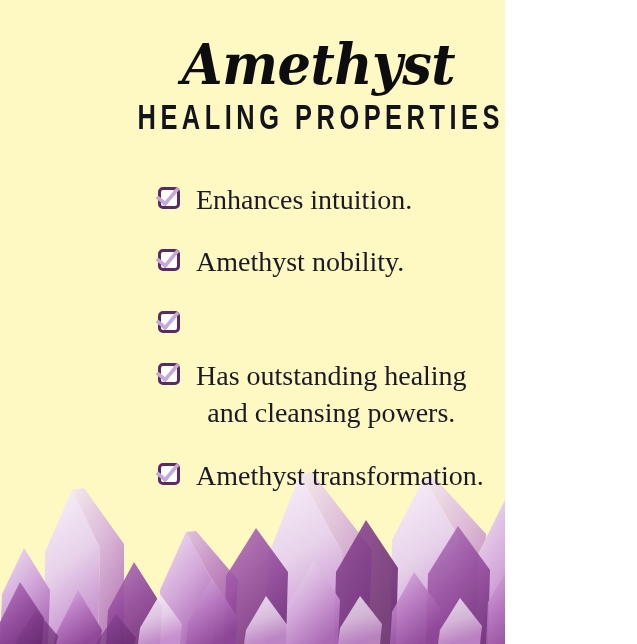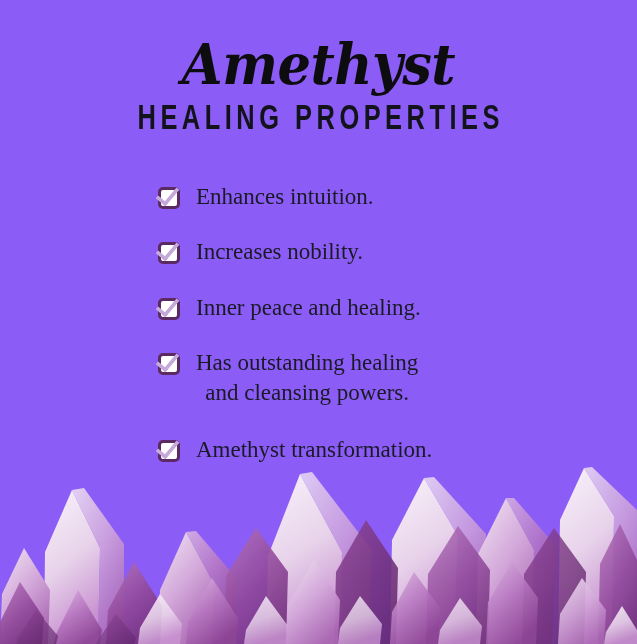--- a/index.html
+++ b/index.html
@@ -5,23 +5,23 @@
   html, body {
     margin: 0;
     padding: 0;
     background: #ffffff;
   }
   body {
     font-family: "Liberation Serif", serif;
   }
   .poster {
     position: relative;
-    width: 637px;
+    width: 505px;
     height: 644px;
-    background: #8b5cf6;
+    background: #fef9c3;
     overflow: hidden;
   }
 
   
   .header {
     position: absolute;
     top: 0;
     left: 0;
     width: 637px;
     text-align: center;
@@ -98,21 +98,21 @@
     width: 9px;
     height: 18px;
     border-right: 4px solid #c5a9da;
     border-bottom: 4px solid #c5a9da;
     transform: rotate(40deg);
     border-bottom-right-radius: 2px;
   }
 
   .item-text {
     font-family: "Liberation Serif", serif;
-    font-size: 23px;
+    font-size: 28px;
     line-height: 1.32;
     color: #1a1a26;
     text-align: center;
     white-space: pre-line;
   }
 
   
   .crystals {
     position: absolute;
     left: 0;
@@ -142,29 +142,28 @@
         <span class="tick"></span>
       </span>
       <span class="item-text">Enhances intuition.</span>
     </li>
 
     <li class="list-item item-2">
       <span class="checkbox">
         <span class="box"></span>
         <span class="tick"></span>
       </span>
-      <span class="item-text">Increases nobility.</span>
+      <span class="item-text">Amethyst nobility.</span>
     </li>
 
     <li class="list-item item-3">
       <span class="checkbox">
         <span class="box"></span>
         <span class="tick"></span>
       </span>
-      <span class="item-text">Inner peace and healing.</span>
     </li>
 
     <li class="list-item item-4">
       <span class="checkbox">
         <span class="box"></span>
         <span class="tick"></span>
       </span>
       <span class="item-text">Has outstanding healing
 and cleansing powers.</span>
     </li>

